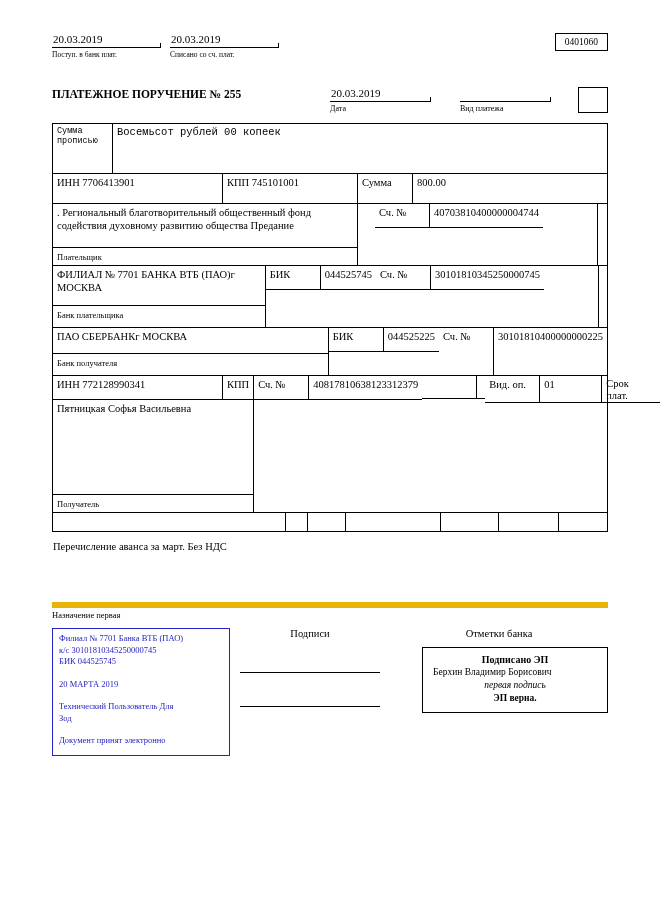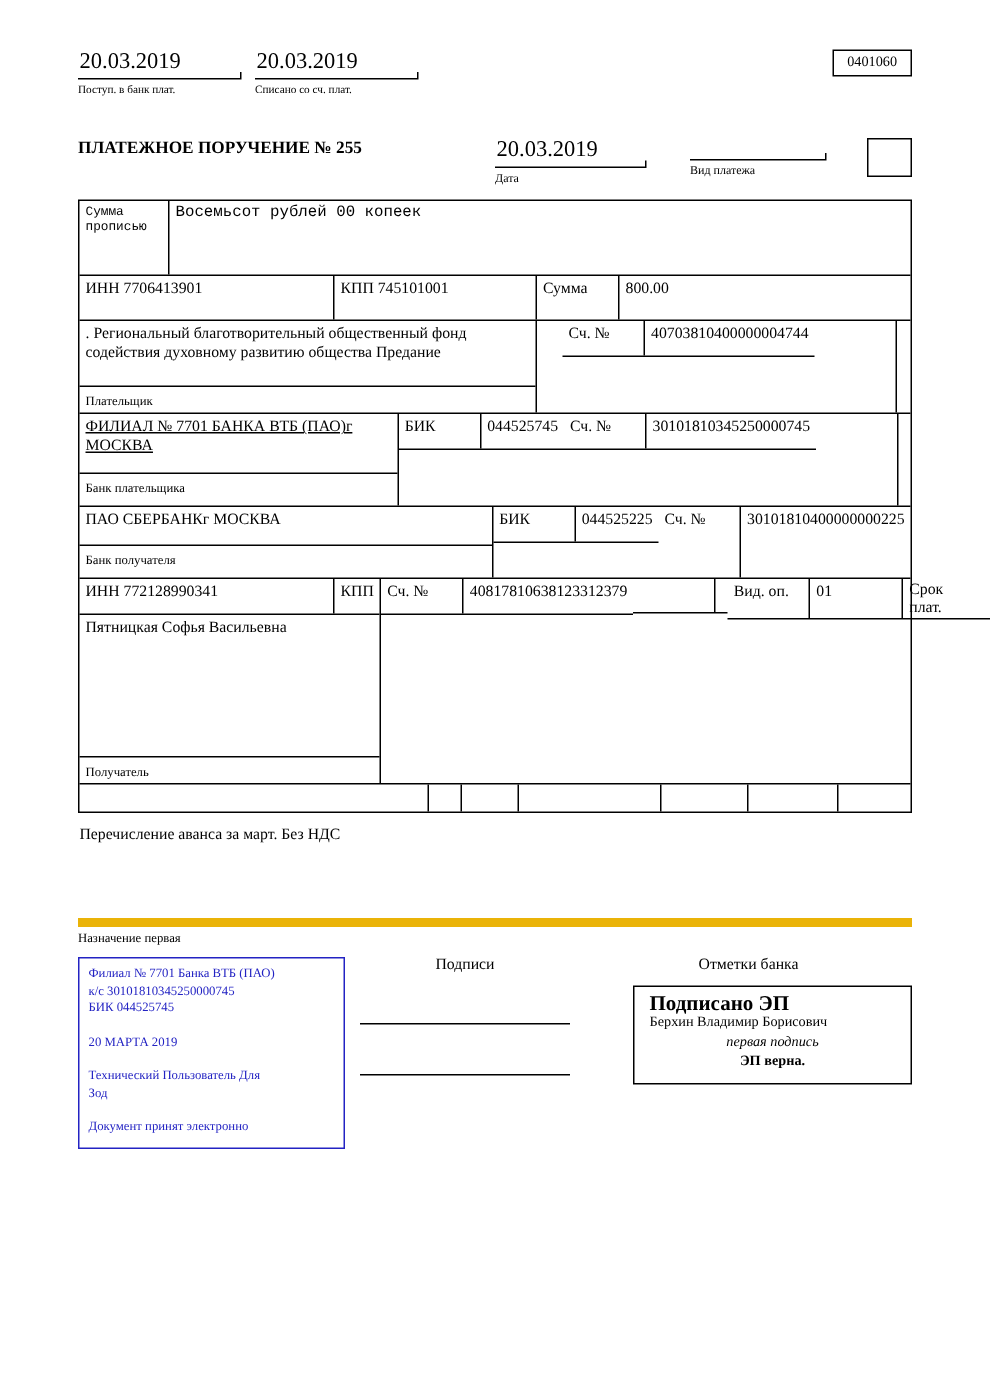--- a/index.html
+++ b/index.html
@@ -4,21 +4,21 @@
 <style>
   * { margin:0; padding:0; box-sizing:border-box; }
   html, body { background:#ffffff; }
   .page { position:relative; width:660px; height:919px; background:#fff;
           font-family:"Liberation Serif", serif; color:#000; overflow:hidden; }
   .content { position:absolute; left:52px; top:33px; width:556px; }
 
   
   .top-row { display:flex; align-items:flex-start; }
   .date-block { width:108px; margin-right:10px; }
-  .u-line { font-size:15px; border-bottom:1px solid #000; padding:0 0 2px 1px; min-height:15px; position:relative; }
+  .u-line { font-size:11px; border-bottom:1px solid #000; padding:0 0 2px 1px; min-height:15px; position:relative; }
   .u-line::after { content:""; position:absolute; right:-1px; bottom:-1px; width:1px; height:5px; background:#000; }
   .tiny { font-size:7.5px; margin-top:2px; }
   .form-code-box { margin-left:auto; border:1px solid #000; font-size:9.5px; padding:3px 9px; }
 
   
   .title-row { display:flex; align-items:flex-start; margin-top:28px; }
   .po-title { width:278px; font-weight:bold; font-size:11.5px; padding-top:1px; }
   .t-field { width:100px; margin-right:30px; }
   .t-field.vid { width:90px; margin-right:0; }
   .t-lbl { font-size:8px; margin-top:2px; }
@@ -35,21 +35,21 @@
   .h50 { height:50px;font-family:Liberation Mono, monospace; } .h30 { height:30px; }
   .w60 { width:60px; } .w170 { width:170px; } .w135 { width:135px; } .w55 { width:55px; }
   .w62 { width:62px; } .w68 { width:68px; }
   .flex1 { flex:1; }
   .leftcol { width:305px; display:flex; flex-direction:column; }
   .rightcol { flex:1; display:flex; flex-direction:row; }
   .r-row { display:flex; }
   .h24 { height:24px; } .h23 { height:23px; } .h27 { height:27px; } .h28 { height:28px; } .h35 { height:35px; }
   .sec-payer { height:62px;gap:17px; } .sec-payerbank { height:62px; } .sec-payeebank { height:48px; } .sec-payee { height:137px; }
   .name-area { padding:2px 4px; }
-  .nh44 { height:44px; } .nh40 { height:40px;text-decoration:underline; } .nh26 { height:26px; }
+  .nh44 { height:44px; } .nh40 { height:40px; } .nh26 { height:26px; }
   .narrow { display:inline-block; width:38px; line-height:12px; vertical-align:top; }
 
   .codes-row { height:18px; }
   .codes-row .cell { padding:1px 3px; }
   .cw1{width:233px} .cw2{width:22px} .cw3{width:38px} .cw4{width:95px} .cw5{width:58px} .cw6{width:60px}
 
   
   .purpose { margin-top:6px; }
   .purpose-text { font-size:10.5px; min-height:70px; border-bottom:6px solid #eab308; padding:3px 1px; }
   .purpose-cap { font-size:8.5px; margin-top:2px; }
@@ -60,21 +60,21 @@
                font-size:8.5px; line-height:11.5px; padding:4px 6px; }
   .stamp-date { margin:11px 0; }
   .stamp-accepted { margin-top:11px; }
   .sig-col { width:160px; padding:0 8px; }
   .sig-header { text-align:center; font-size:10.5px; }
   .sig-line { border-bottom:1px solid #000; height:34px; margin:0 2px; }
   .marks-col { flex:1; }
   .marks-header { text-align:center; font-size:10.5px; }
   .esign-box { border:1px solid #000; width:186px; margin:8px 0 0 32px; padding:5px 10px 7px;
                font-size:9.5px; line-height:13px; }
-  .esign-title { font-weight:bold; font-size:14px; }
+  .esign-title { font-weight:bold; text-align:center; font-size:10px; }
   .esign-type { font-style:italic; text-align:center; }
   .esign-verified { font-weight:bold; text-align:center; }
 </style>
 </head>
 <body>
 
 <div class="page">
   <div class="content">
 
     <div class="top-row">

